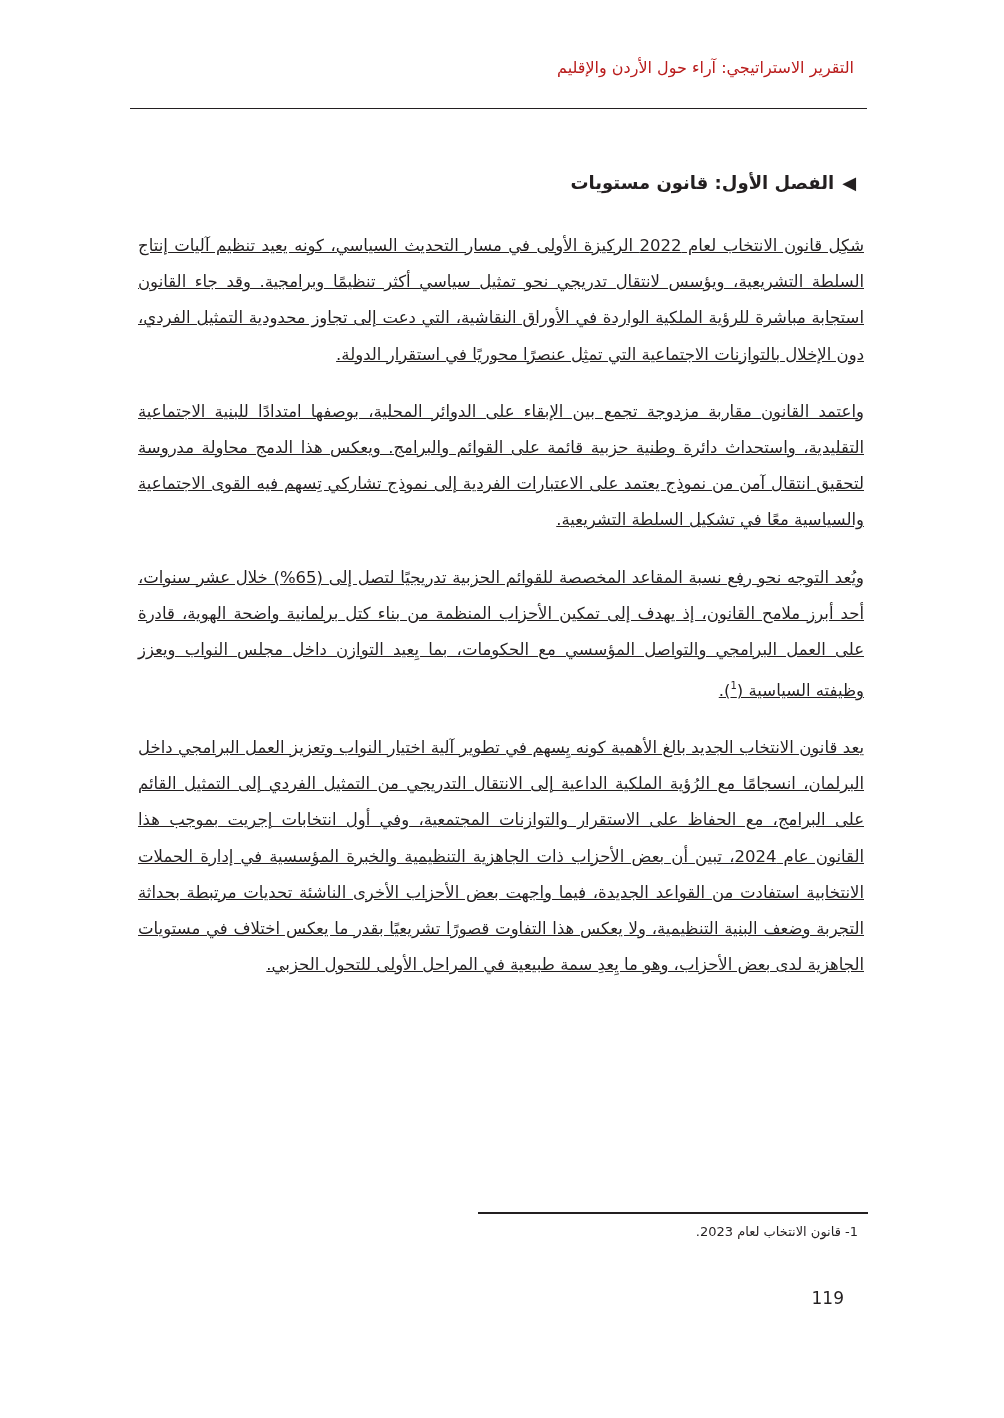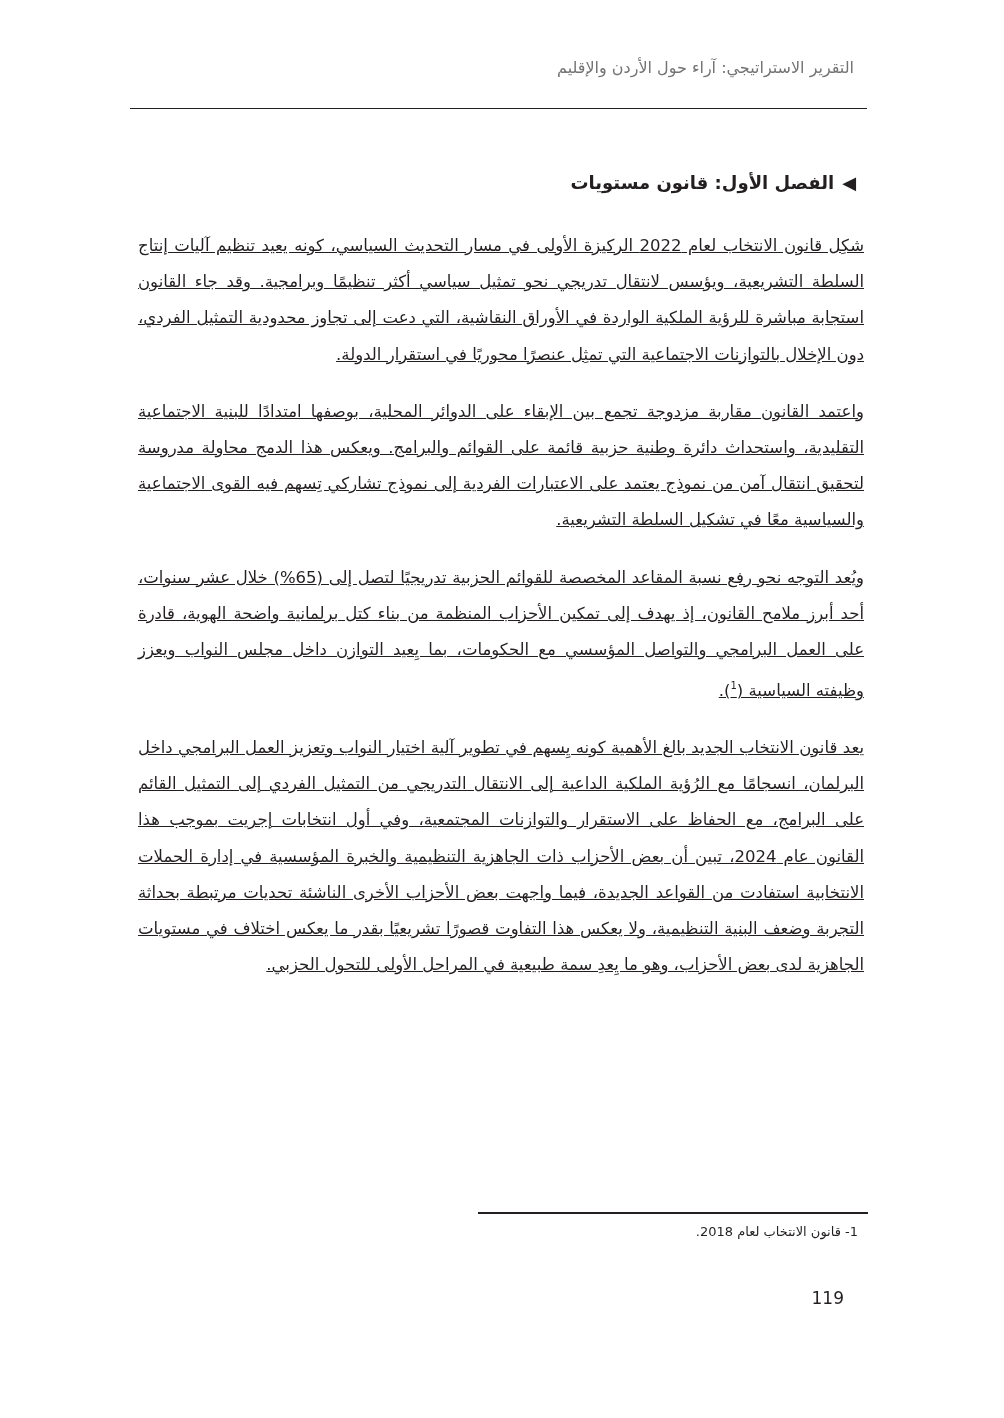--- a/index.html
+++ b/index.html
@@ -4,21 +4,21 @@
   <style>
     html, body { margin: 0; padding: 0; background: #ffffff; }
     body {
       width: 1004px; height: 1418px; position: relative; overflow: hidden;
       font-family: "DejaVu Sans", "Liberation Sans", sans-serif;
       color: #231f20;
     }
     .page { position: absolute; inset: 0; direction: rtl; }
     .running-header {
       position: absolute; top: 58px; right: 150px; width: 700px;
-      text-align: right; font-size: 16px; color: #737373;
+      text-align: right; font-size: 16px; color: #b91c1c;
     }
     .header-rule {
       position: absolute; top: 108px; left: 130px; width: 737px;
       height: 0; border-top: 1.5px solid #231f20;
     }
     .chapter-heading {
       position: absolute; top: 172px; right: 148px; width: 720px;
       font-size: 18px; font-weight: bold; text-align: right;
       display: flex; align-items: center; gap: 8px;
     }
@@ -56,16 +56,16 @@
   </div>
 
   <div class="body-text">
     <p>شكِل قانون الانتخاب لعام 2022 الركيزة الأولى في مسار التحديث السياسي، كونه يعيد تنظيم آليات إنتاج السلطة التشريعية، ويؤسس لانتقال تدريجي نحو تمثيل سياسي أكثر تنظيمًا وبرامجية. وقد جاء القانون استجابة مباشرة للرؤية الملكية الواردة في الأوراق النقاشية، التي دعت إلى تجاوز محدودية التمثيل الفردي، دون الإخلال بالتوازنات الاجتماعية التي تمثِل عنصرًا محوريًا في استقرار الدولة.</p>
     <p>واعتمد القانون مقاربة مزدوجة تجمع بين الإبقاء على الدوائر المحلية، بوصفها امتدادًا للبنية الاجتماعية التقليدية، واستحداث دائرة وطنية حزبية قائمة على القوائم والبرامج. ويعكس هذا الدمج محاولة مدروسة لتحقيق انتقال آمن من نموذج يعتمد على الاعتبارات الفردية إلى نموذج تشاركي تِسهم فيه القوى الاجتماعية والسياسية معًا في تشكيل السلطة التشريعية.</p>
     <p><span>ويُعد التوجه نحو رفع نسبة المقاعد المخصصة للقوائم الحزبية تدريجيًا لتصل إلى (65%) خلال عشر سنوات، أحد أبرز ملامح القانون، إذ يهدف إلى تمكين الأحزاب المنظمة من بناء كتل برلمانية واضحة الهوية، قادرة على العمل البرامجي والتواصل المؤسسي مع الحكومات، بما يِعيد التوازن داخل مجلس النواب ويعزز وظيفته السياسية (</span><sup>1</sup><span>).</span></p>
     <p>يعد قانون الانتخاب الجديد بالغ الأهمية كونه يِسهم في تطوير آلية اختيار النواب وتعزيز العمل البرامجي داخل البرلمان، انسجامًا مع الرُؤية الملكية الداعية إلى الانتقال التدريجي من التمثيل الفردي إلى التمثيل القائم على البرامج، مع الحفاظ على الاستقرار والتوازنات المجتمعية، وفي أول انتخابات إجريت بموجب هذا القانون عام 2024، تبين أن بعض الأحزاب ذات الجاهزية التنظيمية والخبرة المؤسسية في إدارة الحملات الانتخابية استفادت من القواعد الجديدة، فيما واجهت بعض الأحزاب الأخرى الناشئة تحديات مرتبطة بحداثة التجربة وضعف البنية التنظيمية، ولا يعكس هذا التفاوت قصورًا تشريعيًا بقدر ما يعكس اختلاف في مستويات الجاهزية لدى بعض الأحزاب، وهو ما يِعدِ سمة طبيعية في المراحل الأولى للتحول الحزبي.</p>
   </div>
 
   <div class="footnote-rule"></div>
-  <div class="footnote">1- قانون الانتخاب لعام 2018.</div>
+  <div class="footnote">1- قانون الانتخاب لعام 2023.</div>
 
   <div class="page-number">119</div>
 </div>
 
 </body></html>

